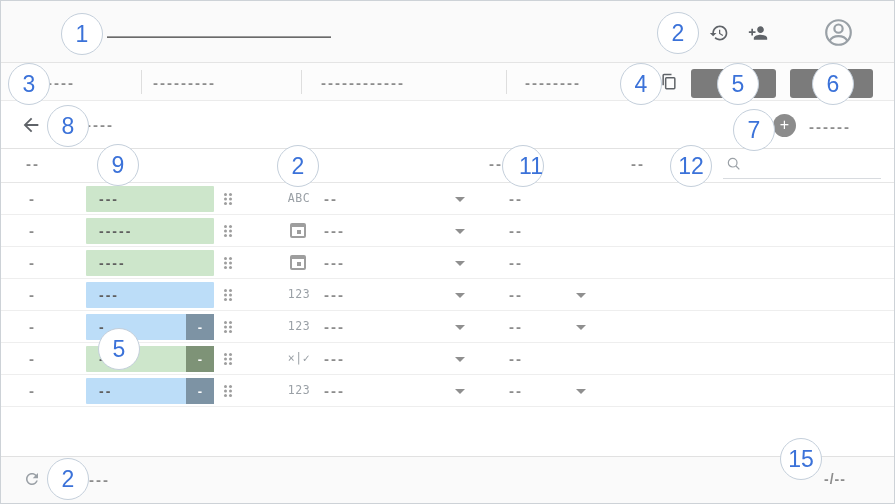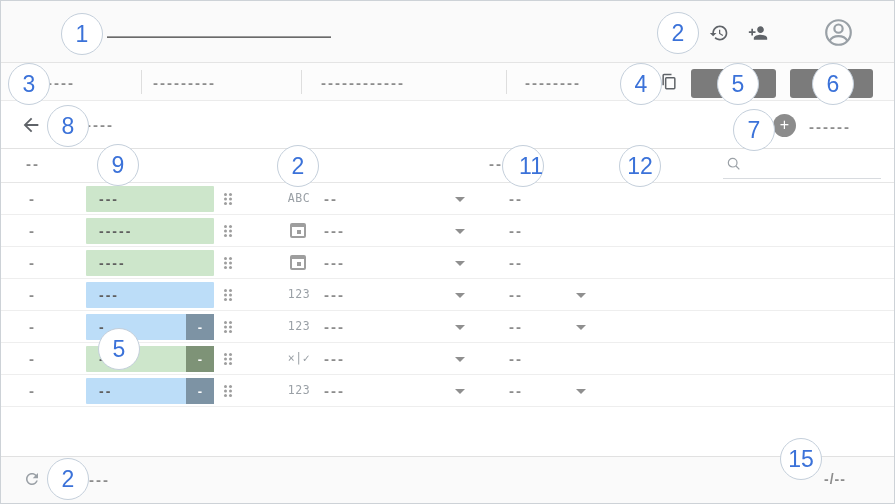--- a/index.html
+++ b/index.html
@@ -295,21 +295,21 @@
   </div>
     <div class="callout" style="left: 117px; top: 164px;">
     <span>9</span>
   </div>
     <div class="callout" style="left: 297px; top: 165px;">
     <span>2</span>
   </div>
     <div class="callout" style="left: 522px; top: 165px; justify-content: flex-end;">
     <span>11</span>
   </div>
-    <div class="callout" style="left: 639px; top: 165px; text-align: right;">
+    <div class="callout" style="left: 690px; top: 165px; text-align: right;">
     <span>12</span>
   </div>
     <div class="callout" style="left: 118px; top: 348px;">
     <span>5</span>
   </div>
     <div class="callout" style="left: 67px; top: 478px;">
     <span>2</span>
   </div>
     <div class="callout" style="left: 800px; top: 458px;">
     <span>15</span>

